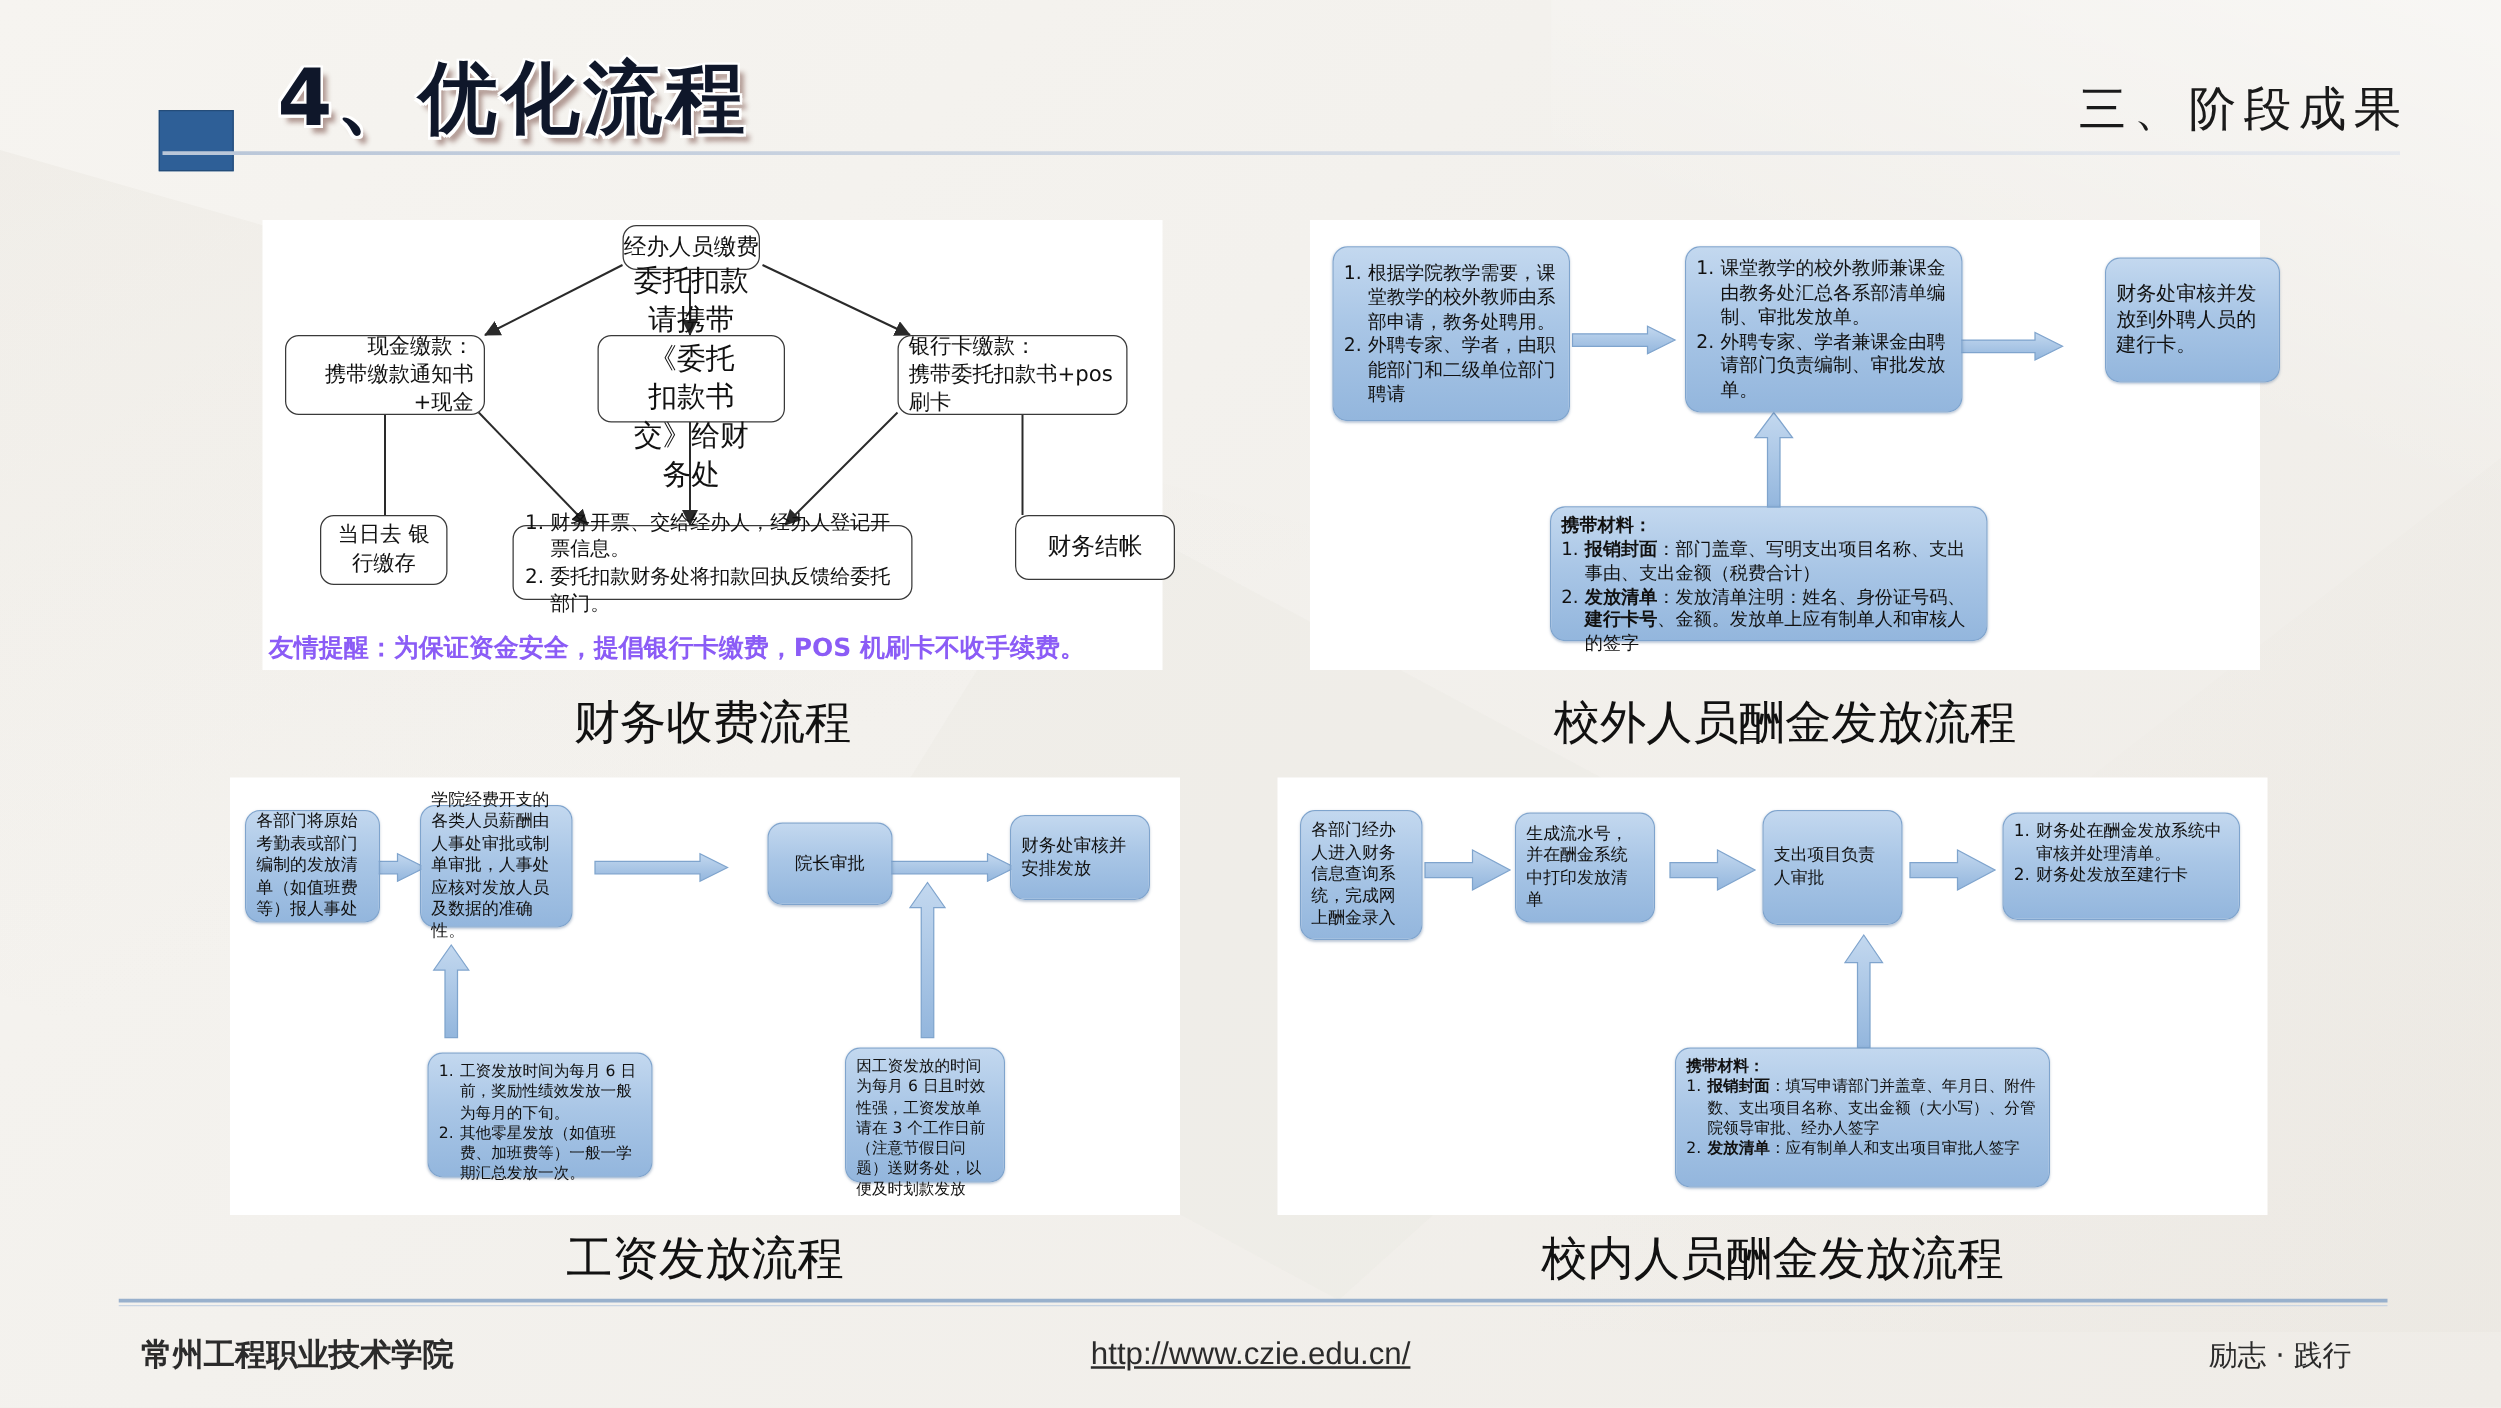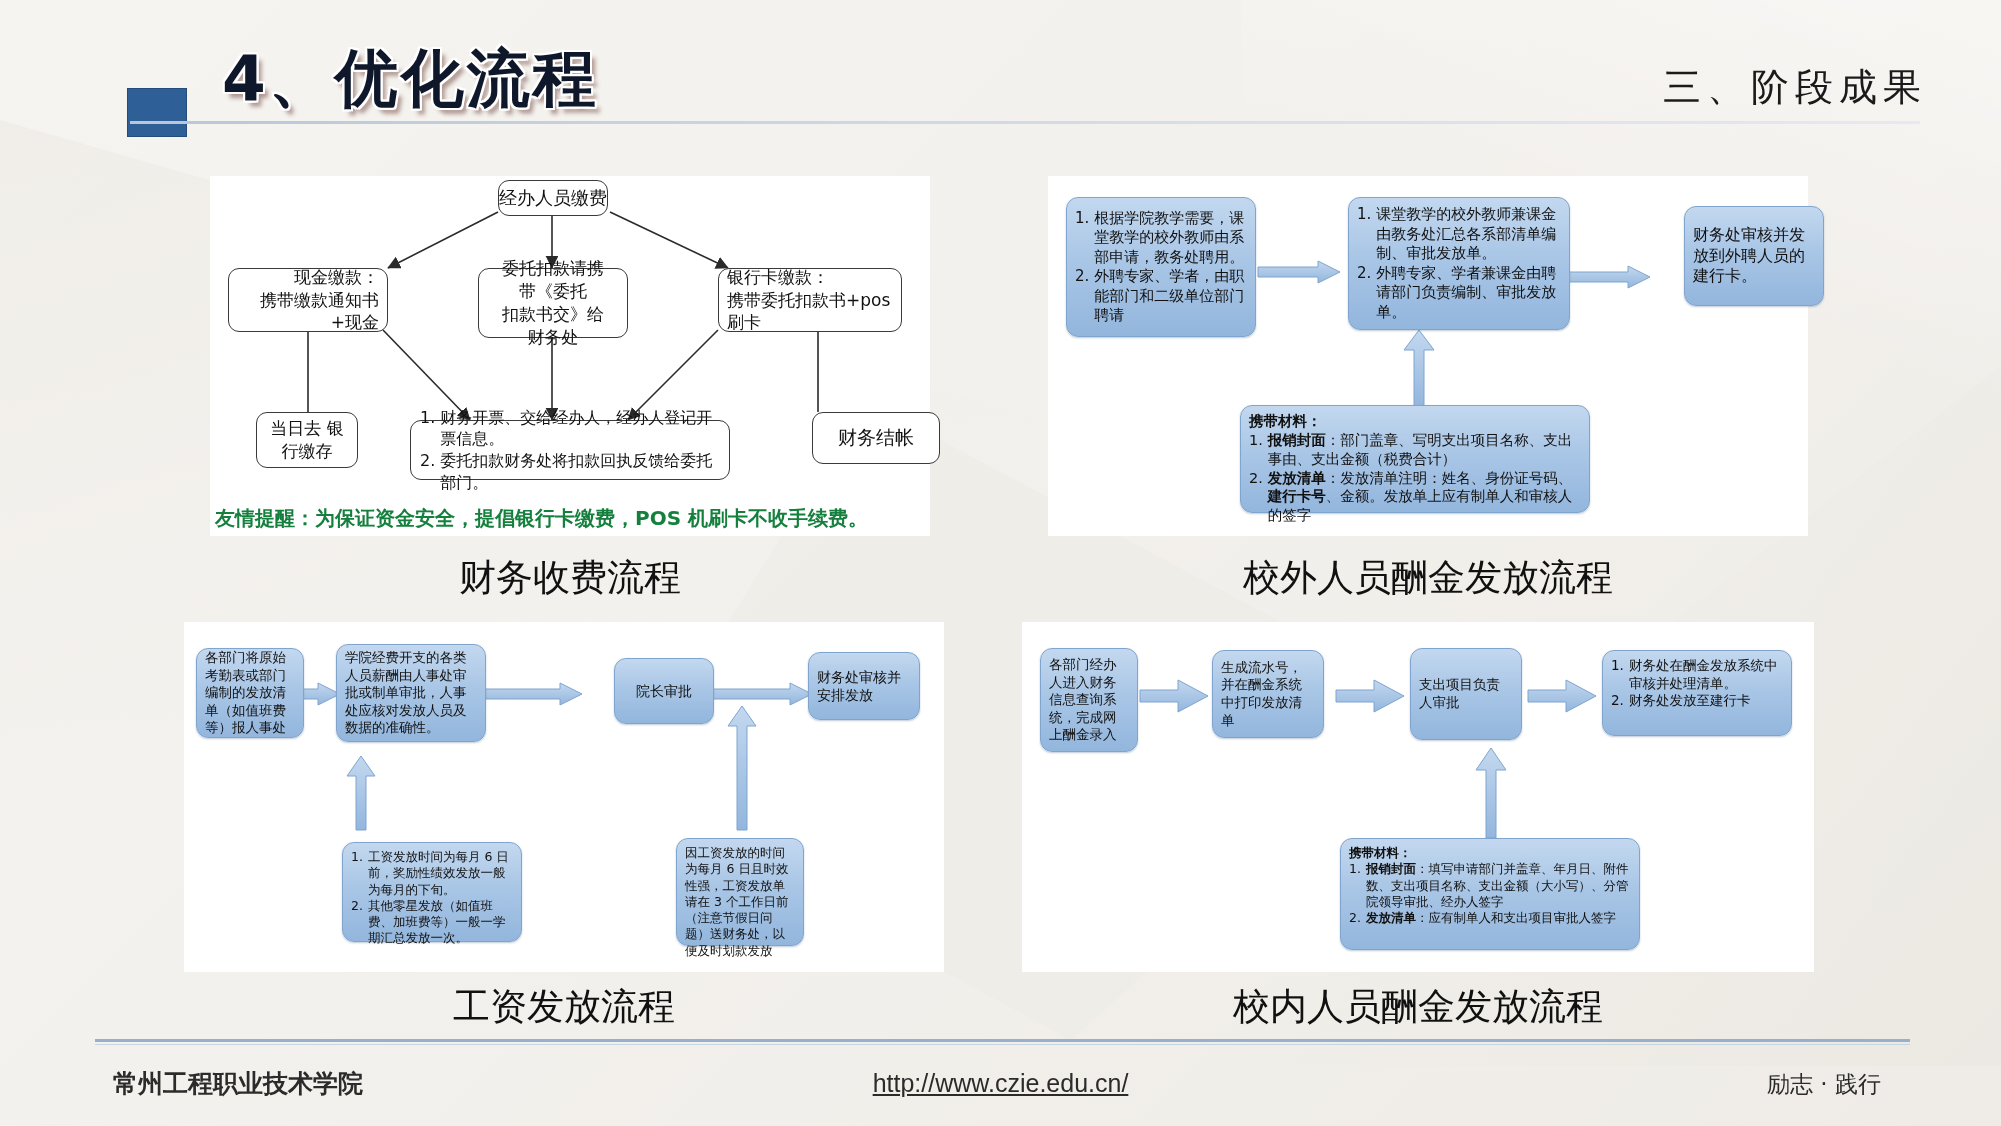--- a/index.html
+++ b/index.html
@@ -73,21 +73,21 @@
      background:linear-gradient(180deg,#c3d8ef 0%,#a9c6e6 45%,#93b6dd 100%);
      color:#111;font-family:"DejaVu Sans","Liberation Sans",sans-serif;
      display:flex;align-items:center;z-index:4;line-height:1.3;
      box-shadow:0 1px 2px rgba(70,100,140,.35);padding:6px 8px;text-align:left;}
   .bbox.ctr{justify-content:center;text-align:center;}
   .bbox b{font-weight:bold;}
 
   svg.links{position:absolute;left:0;top:0;overflow:visible;z-index:3;}
   .ln{stroke:#2a2a2a;stroke-width:1.6;fill:none;}
   .note{position:absolute;z-index:4;font-family:"DejaVu Sans","Liberation Sans",sans-serif;
-     font-weight:bold;font-size:19px;color:#15803d;white-space:nowrap;}
+     font-weight:bold;font-size:19px;color:#8b5cf6;white-space:nowrap;}
   .olist{margin:0;padding:0;list-style:none;}
   .olist li{display:flex;gap:5px;}
   .olist li .n{flex:0 0 auto;}
 </style>
 </head>
 <body>
 
 <div class="bg"></div>
 <div class="bg-tri tri1"></div>
 <div class="bg-tri tri2"></div>
@@ -125,21 +125,21 @@
   <path class="ln" d="M718,330 L628,420" marker-end="url(#ar)"></path>
 
   <path class="ln" d="M818,330 L818,412"></path>
 </svg>
 
 <div class="obox" style="left:498px;top:180px;width:110px;height:36px;font-size:18px;">经办人员缴费</div>
 
 <div class="obox left" style="left:228px;top:268px;width:160px;height:64px;font-size:17px;padding:0 8px;white-space:pre-line;text-align:right;">现金缴款：
 携带缴款通知书+现金</div>
 
-<div class="obox" style="left:478px;top:268px;width:150px;height:70px;font-size:17px;padding:0 20px;white-space:pre-line;">委托扣款请携带《委托
+<div class="obox" style="left:478px;top:268px;width:150px;height:70px;font-size:23px;padding:0 20px;white-space:pre-line;">委托扣款请携带《委托
 扣款书交》给财务处</div>
 
 <div class="obox left" style="left:718px;top:268px;width:184px;height:64px;font-size:17px;padding:12px 8px;white-space:pre-line;">银行卡缴款：
 携带委托扣款书+pos 刷卡</div>
 
 <div class="obox" style="left:256px;top:412px;width:102px;height:56px;font-size:17px;white-space:pre-line;">当日去 银
 行缴存</div>
 
 <div class="obox left" style="left:410px;top:420px;width:320px;height:60px;font-size:16px;padding:0 9px;">
   <ol class="olist" style="font-size:16px;">
@@ -233,21 +233,21 @@
 
   <path d="M672,689 L790,689 L790,683 L812,694 L790,705 L790,699 L672,699 z" fill="url(#bgrad)" stroke="#7fa4cd" stroke-width="1"></path>
 
   <path d="M356,830 L356,776 L347,776 L361,756 L375,776 L366,776 L366,830 z" fill="url(#bgrad)" stroke="#7fa4cd" stroke-width="1"></path>
 
   <path d="M737,830 L737,726 L728,726 L742,706 L756,726 L747,726 L747,830 z" fill="url(#bgrad)" stroke="#7fa4cd" stroke-width="1"></path>
 </svg>
 
 <div class="bbox" style="left:196px;top:648px;width:108px;height:90px;font-size:13.5px;">各部门将原始考勤表或部门编制的发放清单（如值班费等）报人事处</div>
 
-<div class="bbox" style="left:336px;top:644px;width:150px;height:98px;font-size:13.5px;">学院经费开支的各类人员薪酬由人事处审批或制单审批，人事处应核对发放人员及数据的准确性。</div>
+<div class="bbox" style="left:336px;top:644px;width:122px;height:98px;font-size:13.5px;">学院经费开支的各类人员薪酬由人事处审批或制单审批，人事处应核对发放人员及数据的准确性。</div>
 
 <div class="bbox ctr" style="left:614px;top:658px;width:100px;height:66px;font-size:14px;">院长审批</div>
 
 <div class="bbox" style="left:808px;top:652px;width:112px;height:68px;font-size:14px;">财务处审核并安排发放</div>
 
 <div class="bbox" style="left:342px;top:842px;width:180px;height:100px;font-size:12.5px;align-items:flex-start;">
   <ol class="olist" style="font-size:12.5px;">
     <li>
         <span class="n">1.</span>
         <span>工资发放时间为每月 6 日前，奖励性绩效发放一般为每月的下旬。</span>

